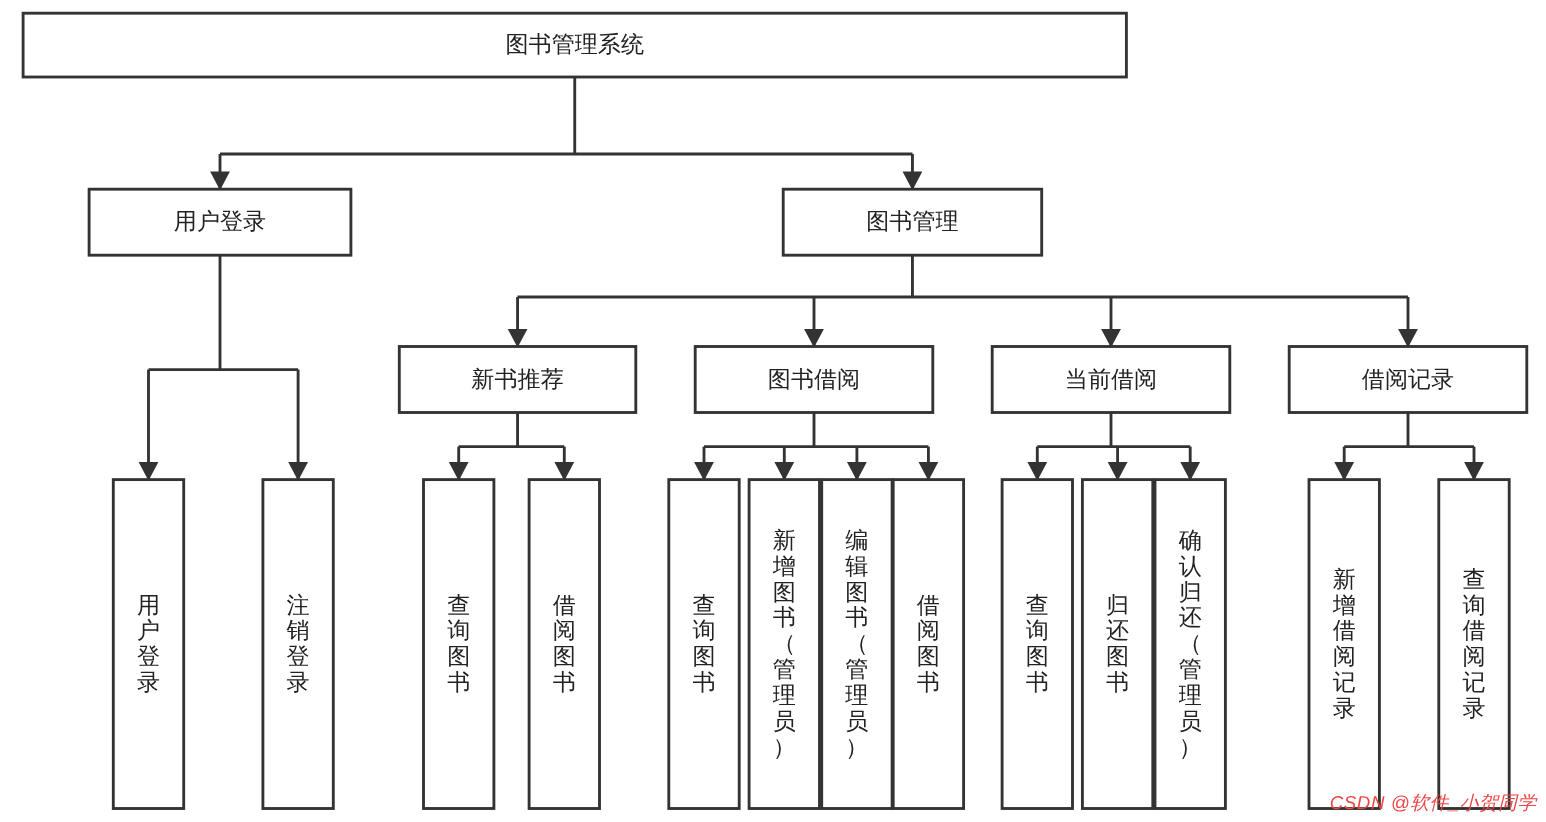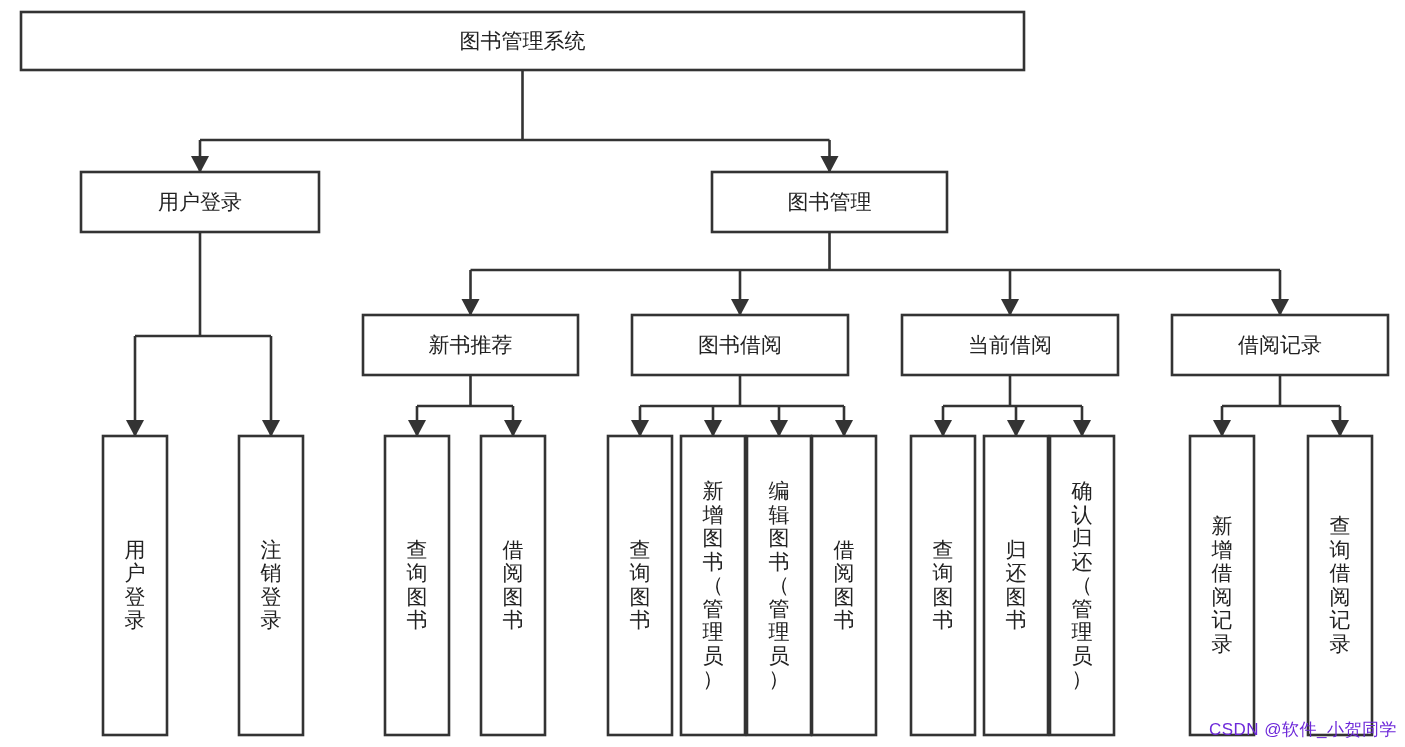--- a/index.html
+++ b/index.html
@@ -50,26 +50,27 @@
     fill: none;
   }
   .arrow-head {
     fill: #333333;
     stroke: none;
   }
   .watermark {
     position: absolute;
     right: 8px;
     bottom: 6px;
-    color: #6d28d9;
+    color: #ef4444;
     font-size: 17px;
     font-family: "Liberation Sans", "DejaVu Sans", sans-serif;
     letter-spacing: 0.5px;
     pointer-events: none;
     user-select: none;
+    font-style: italic;
   }
 </style>
 </head>
 <body>
 
 <div id="diagram-root">
   <svg class="diagram" viewBox="0 0 1405 747" xmlns="http://www.w3.org/2000/svg">
     <g id="edges-layer">
         <g>
           <path d="M 522.5 70 L 522.5 140" class="edge-line"></path>

